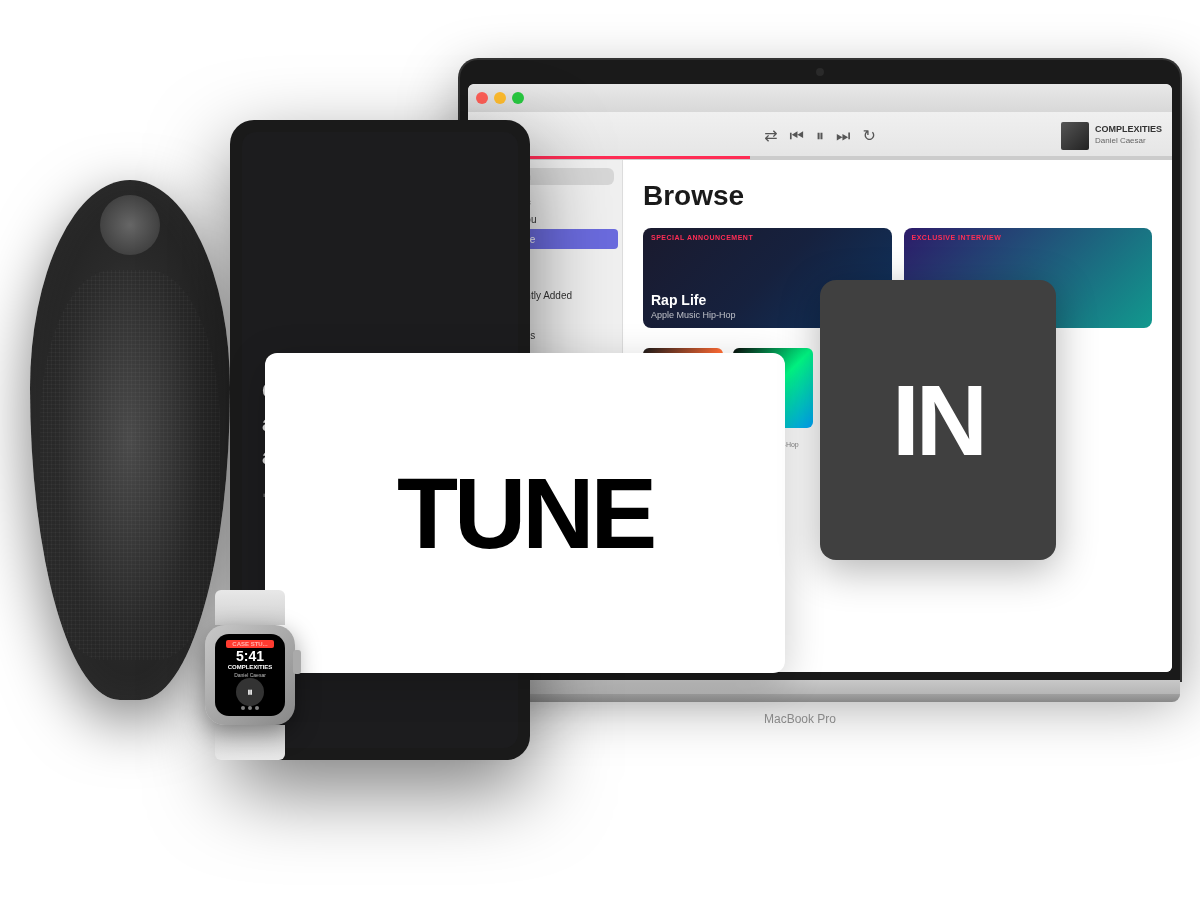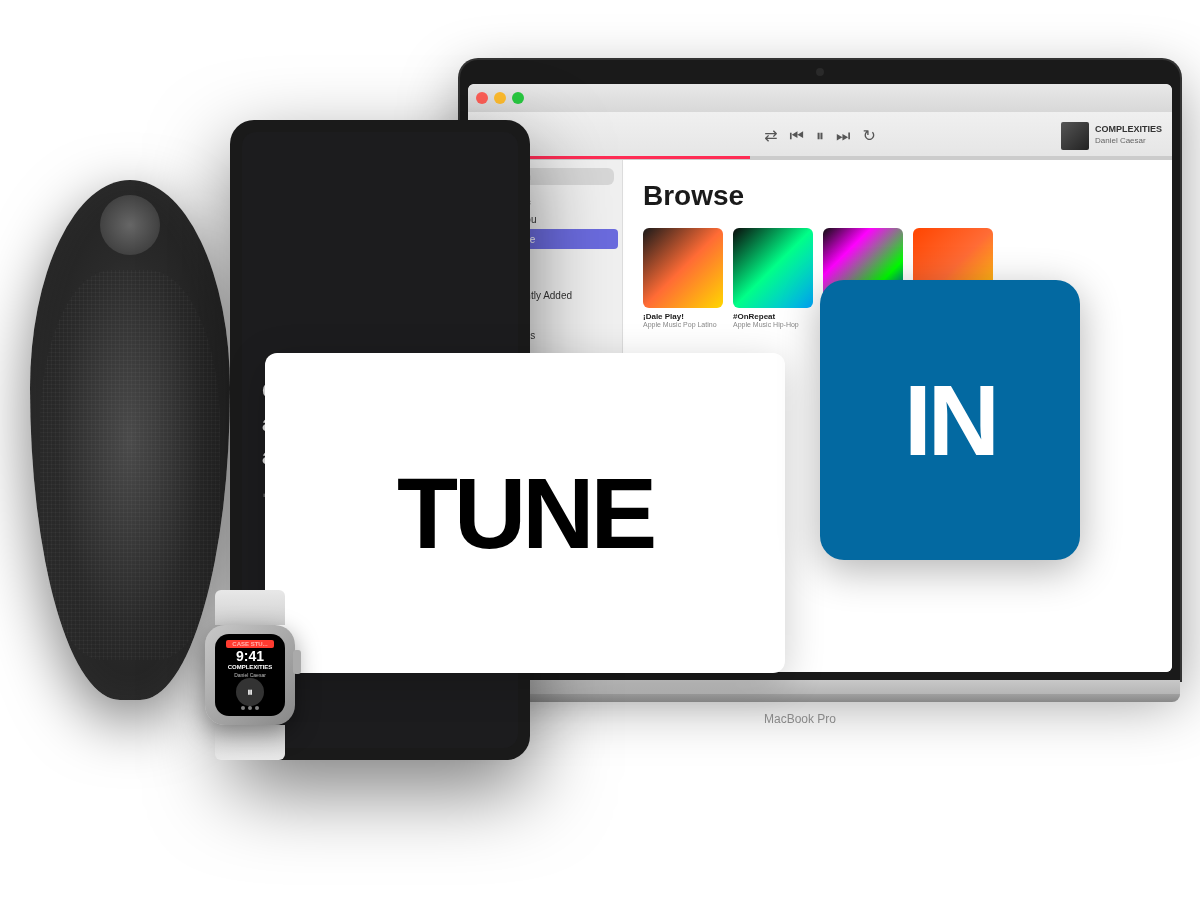--- a/index.html
+++ b/index.html
@@ -421,24 +421,24 @@
       font-size: 100px;
       font-weight: 900;
       color: #000;
       letter-spacing: -4px;
       font-family: 'Arial Black', 'Helvetica Neue', Arial, sans-serif;
     }
     .tunein-right {
       position: absolute;
       left: 820px;
       top: 280px;
-      width: 260px;
+      width: 236px;
       height: 280px;
-      background: #0369a1;
-      border-radius: 24px;
+      background: #404040;
+      border-radius: 16px;
       display: flex;
       align-items: center;
       justify-content: center;
       z-index: 20;
       box-shadow: 0 10px 40px rgba(0,0,0,0.3);
     }
     .tunein-in-text {
       font-size: 100px;
       font-weight: 900;
       color: white;
@@ -618,20 +618,32 @@
                 <span>Albums</span>
               </div>
               <div class="sidebar-item">
                 <div class="sidebar-icon icon-blue">♪</div>
                 <span>Songs</span>
               </div>
             </div>
 
             <div class="main-content">
               <div class="browse-title">Browse</div>
+              <div class="featured-row">
+                <div class="featured-card featured-card-left">
+                  <div class="card-badge">SPECIAL ANNOUNCEMENT</div>
+                  <div class="card-title">Rap Life</div>
+                  <div class="card-subtitle">Apple Music Hip-Hop</div>
+                </div>
+                <div class="featured-card featured-card-right">
+                  <div class="card-badge">EXCLUSIVE INTERVIEW</div>
+                  <div class="card-title">Lunay</div>
+                  <div class="card-subtitle">Apple Music Urbano Latin</div>
+                </div>
+              </div>
               <div class="albums-row">
                 <div class="album-card">
                   <div class="album-art album-art-1"></div>
                   <div class="album-name">¡Dale Play!</div>
                   <div class="album-genre">Apple Music Pop Latino</div>
                 </div>
                 <div class="album-card">
                   <div class="album-art album-art-2"></div>
                   <div class="album-name">#OnRepeat</div>
                   <div class="album-genre">Apple Music Hip-Hop</div>
@@ -676,21 +688,21 @@
   <div class="tunein-right">
     <span class="tunein-in-text">IN</span>
   </div>
 
   <div class="watch-container">
     <div class="watch-band-top"></div>
     <div class="watch-case">
       <div class="watch-crown"></div>
       <div class="watch-screen">
         <div style="font-size:6px;color:rgba(255,255,255,0.6);text-align:center;background:#ff3b30;padding:1px 6px;border-radius:2px;font-weight:700;">CASE STU...</div>
-        <div class="watch-time">9:41</div>
+        <div class="watch-time">5:41</div>
         <div style="text-align:center;">
           <div class="watch-song-title">COMPLEXITIES</div>
           <div class="watch-artist">Daniel Caesar</div>
         </div>
         <div class="watch-play-btn">⏸</div>
         <div class="watch-dots-row">
           <div class="watch-dot"></div>
           <div class="watch-dot"></div>
           <div class="watch-dot"></div>
         </div>

